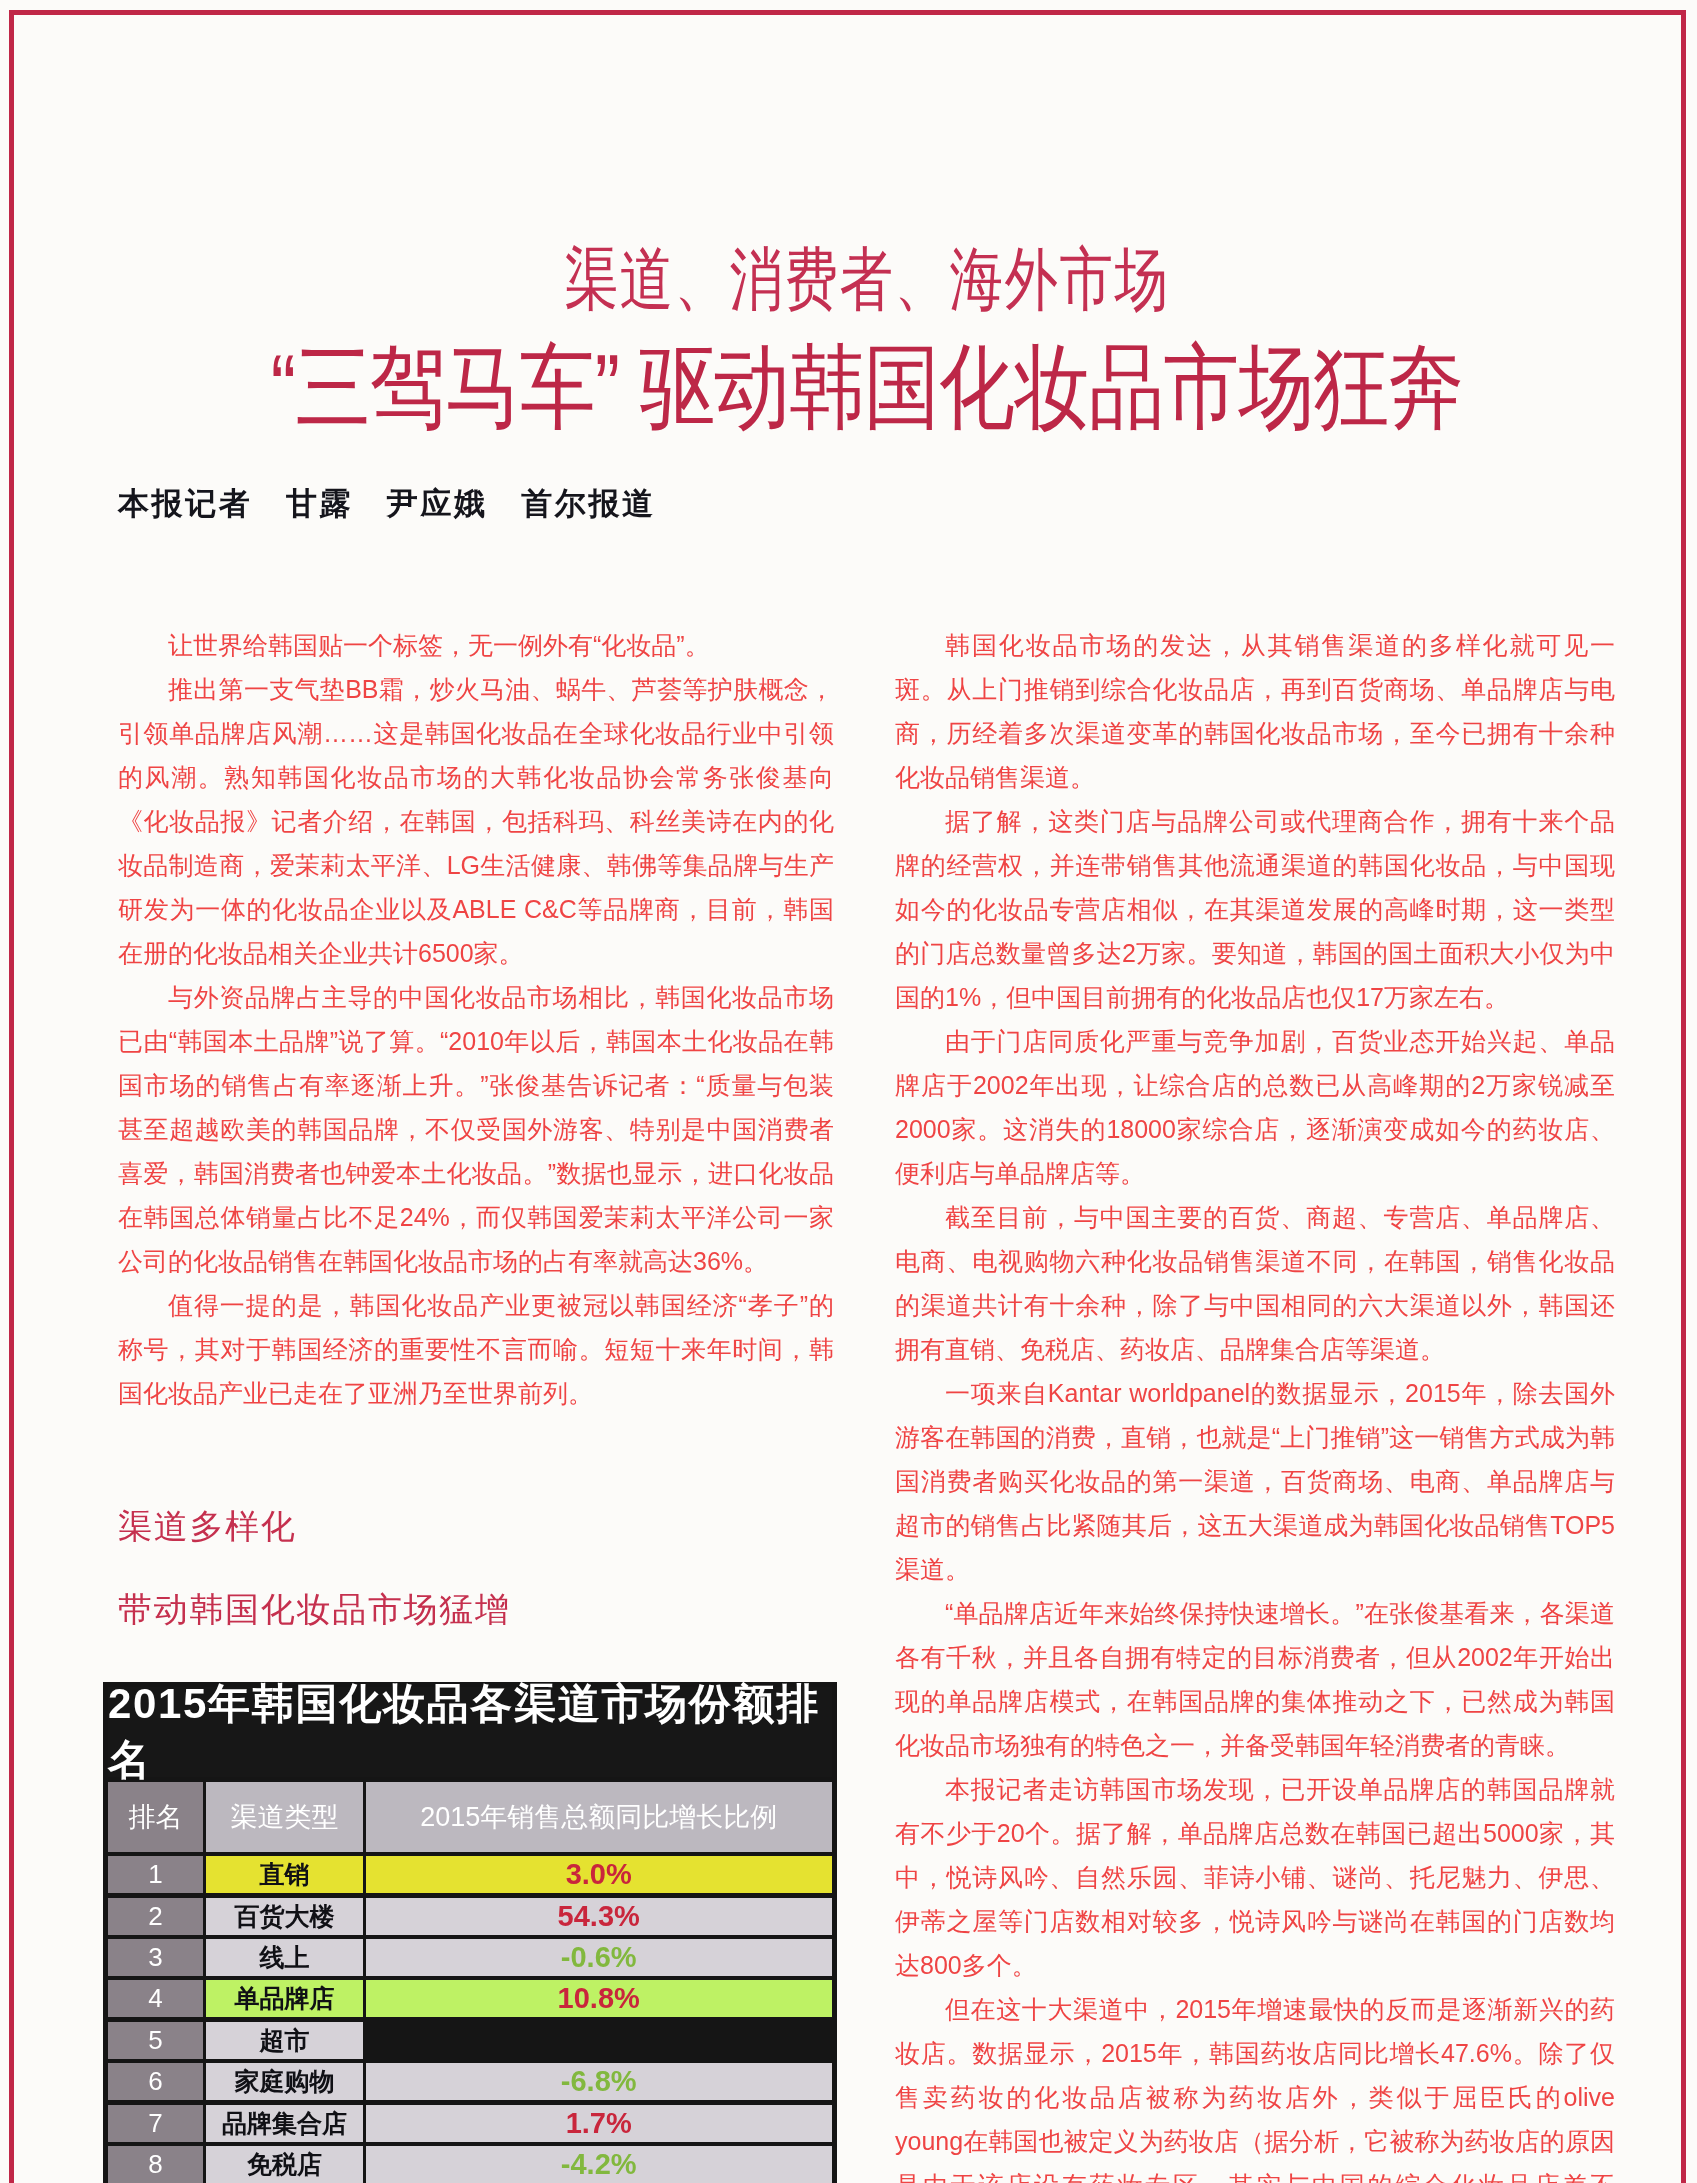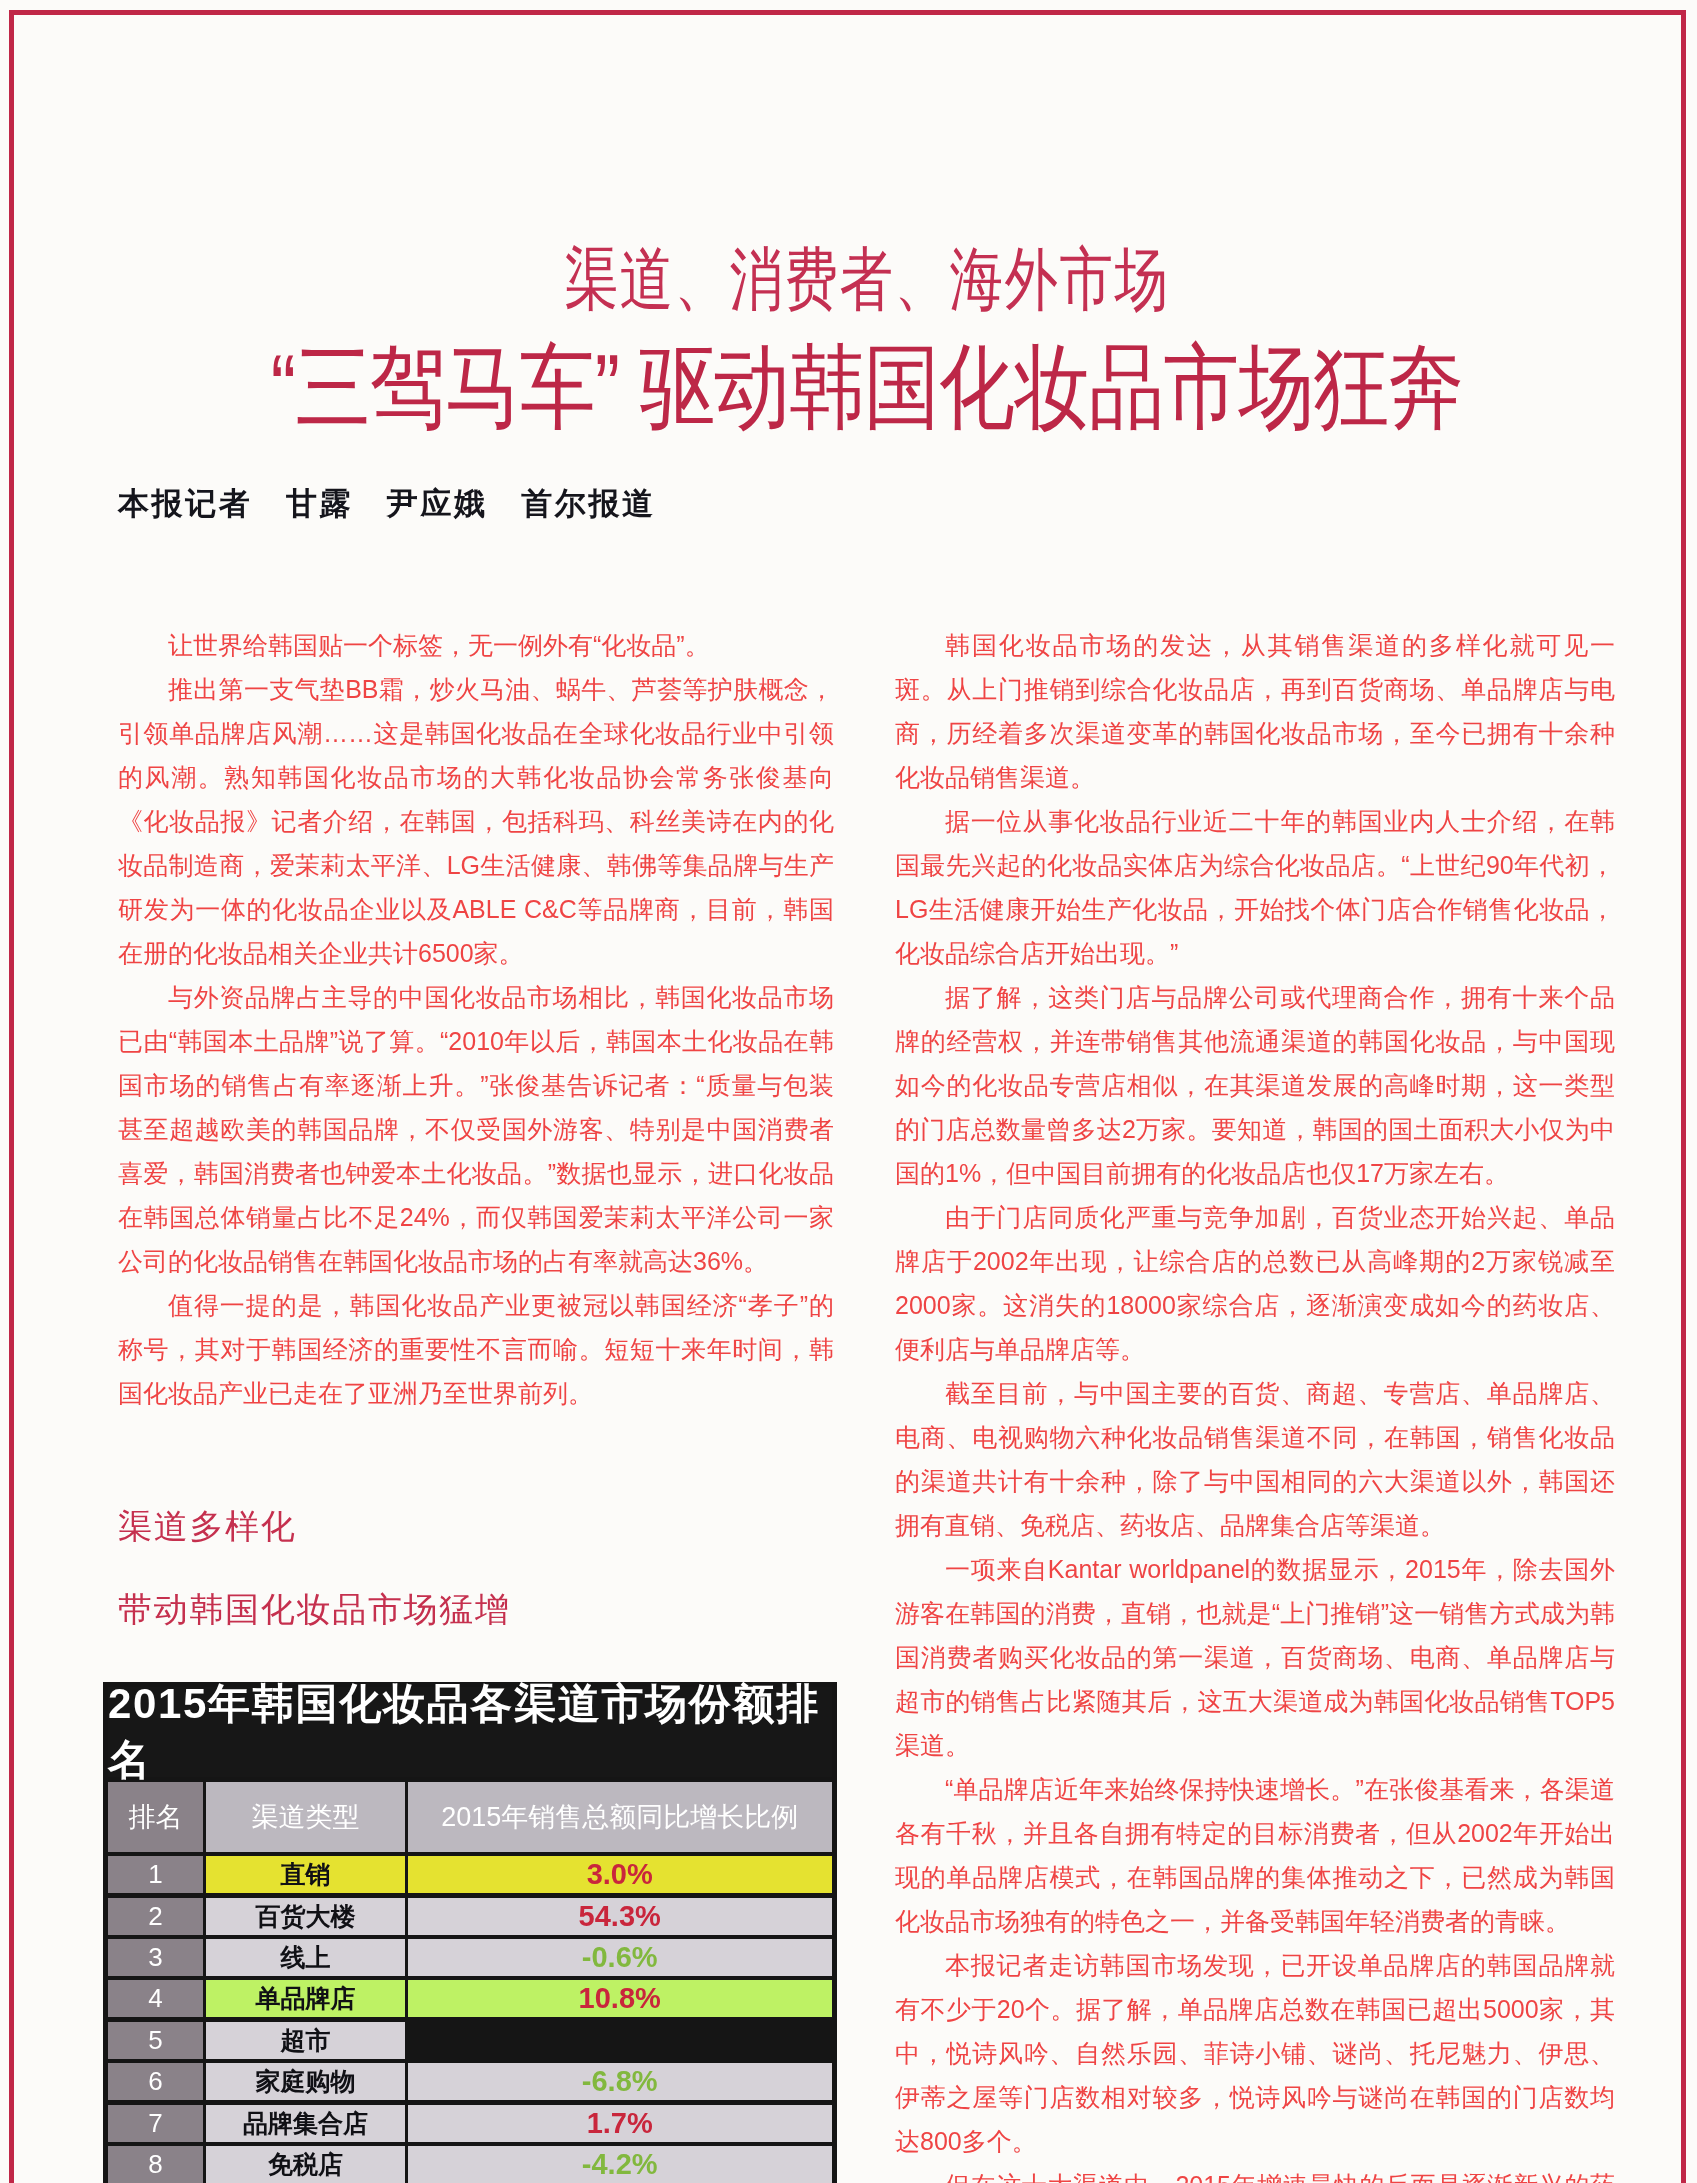--- a/index.html
+++ b/index.html
@@ -85,21 +85,21 @@
     display:flex; align-items:center; justify-content:center;
     font-size:42px; font-weight:700;
     letter-spacing:1.7px;
   }
   .t-row { display:flex; margin-top:4.4px; }
   .t-row .cell {
     display:flex; align-items:center; justify-content:center;
     box-sizing:border-box;
   }
   .c-rank { width:95px; background:#8a8289; color:#fff; }
-  .c-chan { width:202px; background:#d6d2d8; border-left:3.1px solid #151515; color:#101015; font-weight:700; }
+  .c-chan { width:160px; background:#d6d2d8; border-left:3.1px solid #151515; color:#101015; font-weight:700; }
   .c-val  { flex:1;      background:#d6d2d8; border-left:3.1px solid #151515; font-weight:700; }
   .t-head .cell { height:70px; font-size:27px; color:#fff; font-weight:400; }
   .t-head .c-rank { background:#8a8289; }
   .t-head .c-chan, .t-head .c-val { background:#bcb8bf; }
   .t-data .cell { height:37px; }
   .t-data .c-rank { font-size:26px; }
   .t-data .c-chan { font-size:25px; }
   .t-data .c-val  { font-size:29px; }
   .hl-y .c-chan, .hl-y .c-val { background:#e5e230; }
   .hl-o .c-chan, .hl-o .c-val { background:#bef264; }
@@ -178,21 +178,20 @@
             <div class="cell c-rank">8</div>
             <div class="cell c-chan">免税店</div>
             <div class="cell c-val val-neg">-4.2%</div>
           </div>
 
         </div>
       </div>
 
       <div class="col col-right">
         <p>韩国化妆品市场的发达，从其销售渠道的多样化就可见一斑。从上门推销到综合化妆品店，再到百货商场、单品牌店与电商，历经着多次渠道变革的韩国化妆品市场，至今已拥有十余种化妆品销售渠道。</p>
-        <p>据一位从事化妆品行业近二十年的韩国业内人士介绍，在韩国最先兴起的化妆品实体店为综合化妆品店。“上世纪90年代初，LG生活健康开始生产化妆品，开始找个体门店合作销售化妆品，化妆品综合店开始出现。”</p>
         <p>据了解，这类门店与品牌公司或代理商合作，拥有十来个品牌的经营权，并连带销售其他流通渠道的韩国化妆品，与中国现如今的化妆品专营店相似，在其渠道发展的高峰时期，这一类型的门店总数量曾多达2万家。要知道，韩国的国土面积大小仅为中国的1%，但中国目前拥有的化妆品店也仅17万家左右。</p>
         <p>由于门店同质化严重与竞争加剧，百货业态开始兴起、单品牌店于2002年出现，让综合店的总数已从高峰期的2万家锐减至2000家。这消失的18000家综合店，逐渐演变成如今的药妆店、便利店与单品牌店等。</p>
         <p>截至目前，与中国主要的百货、商超、专营店、单品牌店、电商、电视购物六种化妆品销售渠道不同，在韩国，销售化妆品的渠道共计有十余种，除了与中国相同的六大渠道以外，韩国还拥有直销、免税店、药妆店、品牌集合店等渠道。</p>
         <p>一项来自Kantar worldpanel的数据显示，2015年，除去国外游客在韩国的消费，直销，也就是“上门推销”这一销售方式成为韩国消费者购买化妆品的第一渠道，百货商场、电商、单品牌店与超市的销售占比紧随其后，这五大渠道成为韩国化妆品销售TOP5渠道。</p>
         <p>“单品牌店近年来始终保持快速增长。”在张俊基看来，各渠道各有千秋，并且各自拥有特定的目标消费者，但从2002年开始出现的单品牌店模式，在韩国品牌的集体推动之下，已然成为韩国化妆品市场独有的特色之一，并备受韩国年轻消费者的青睐。</p>
         <p>本报记者走访韩国市场发现，已开设单品牌店的韩国品牌就有不少于20个。据了解，单品牌店总数在韩国已超出5000家，其中，悦诗风吟、自然乐园、菲诗小铺、谜尚、托尼魅力、伊思、伊蒂之屋等门店数相对较多，悦诗风吟与谜尚在韩国的门店数均达800多个。</p>
         <p>但在这十大渠道中，2015年增速最快的反而是逐渐新兴的药妆店。数据显示，2015年，韩国药妆店同比增长47.6%。除了仅售卖药妆的化妆品店被称为药妆店外，类似于屈臣氏的olive young在韩国也被定义为药妆店（据分析，它被称为药妆店的原因是由于该店设有药妆专区，其实与中国的综合化妆品店差不多），因此，已在韩国拥有500多家门店的olive</p>
       </div>
 
     </div>

